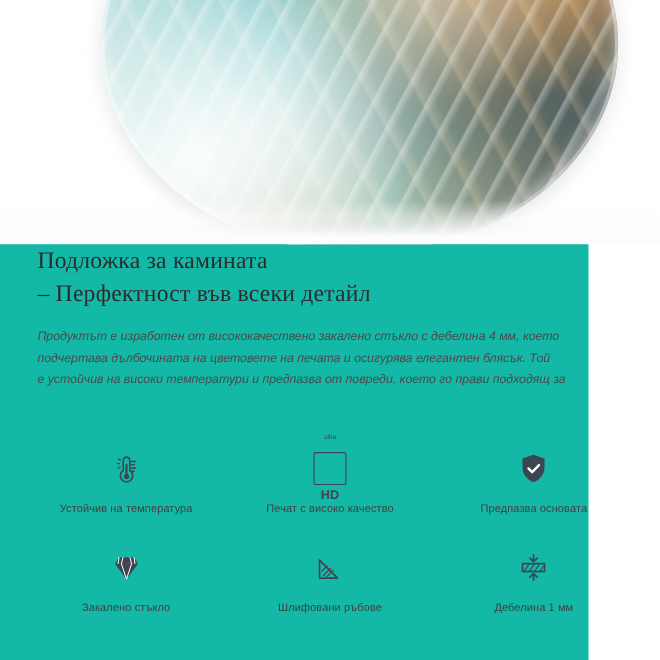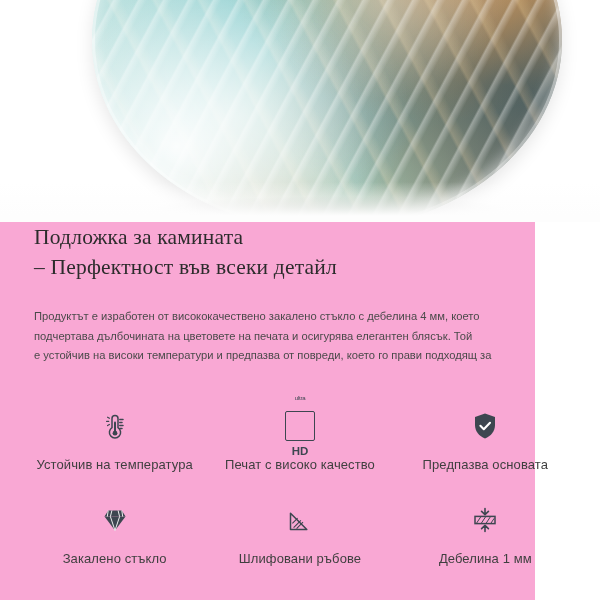--- a/index.html
+++ b/index.html
@@ -7,21 +7,21 @@
     width: 600px;
     height: 600px;
     overflow: hidden;
     background: #ffffff;
     font-family: "Liberation Sans", sans-serif;
   }
   .page {
     position: relative;
     width: 535px;
     height: 600px;
-    background: #f9a8d4;
+    background: #14b8a6;
   }
 
   
   .hero {
     position: absolute;
     left: 0;
     top: 0;
     width: 600px;
     height: 222px;
     overflow: hidden;
@@ -102,24 +102,25 @@
   .headline {
     font-family: "Liberation Serif", serif;
     font-size: 21.5px;
     line-height: 30px;
     color: #2c2c2c;
     font-weight: 400;
     letter-spacing: 0.2px;
   }
   .headline .l2 { display: block; }
   .body {
-    margin-top: 25px;
+    margin-top: 15px;
     font-size: 11.2px;
     line-height: 19.5px;
     color: #4a4a4a;
+    font-style: italic;
   }
   .body p { margin: 0; }
 
   
   .features {
     position: absolute;
     left: 0;
     top: 400px;
     width: 600px;
     padding: 0 22px;
@@ -138,21 +139,21 @@
   }
   .ficon {
     height: 44px;
     display: flex;
     align-items: center;
     justify-content: center;
     color: #3d4650;
   }
   .flabel {
     margin-top: 9px;
-    font-size: 13px;
+    font-size: 10px;
     color: #3f3f3f;
     text-align: left;
     letter-spacing: 0.1px;
   }
   .frow2 { margin-top: 22px; }
 
   .ultrahd {
     width: 30px;
     height: 30px;
     border: 1.6px solid #3d4650;

